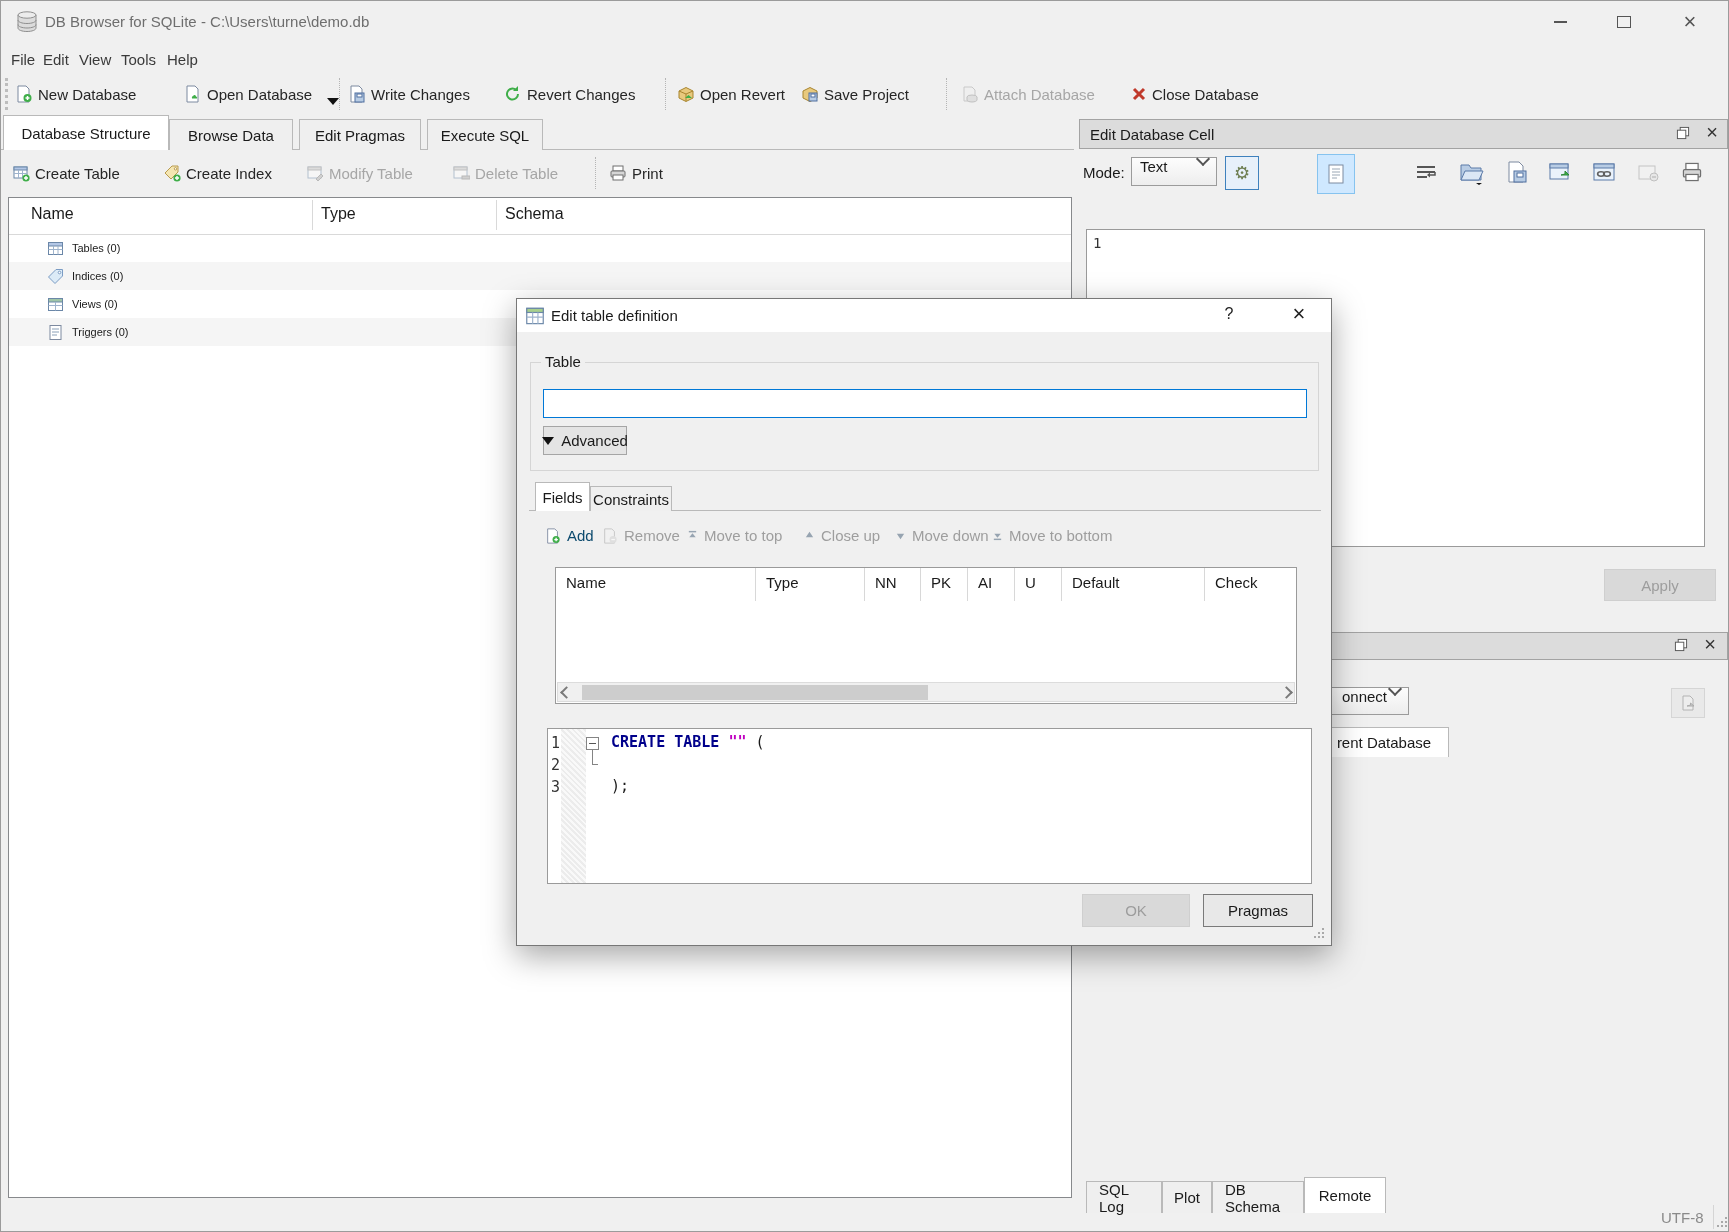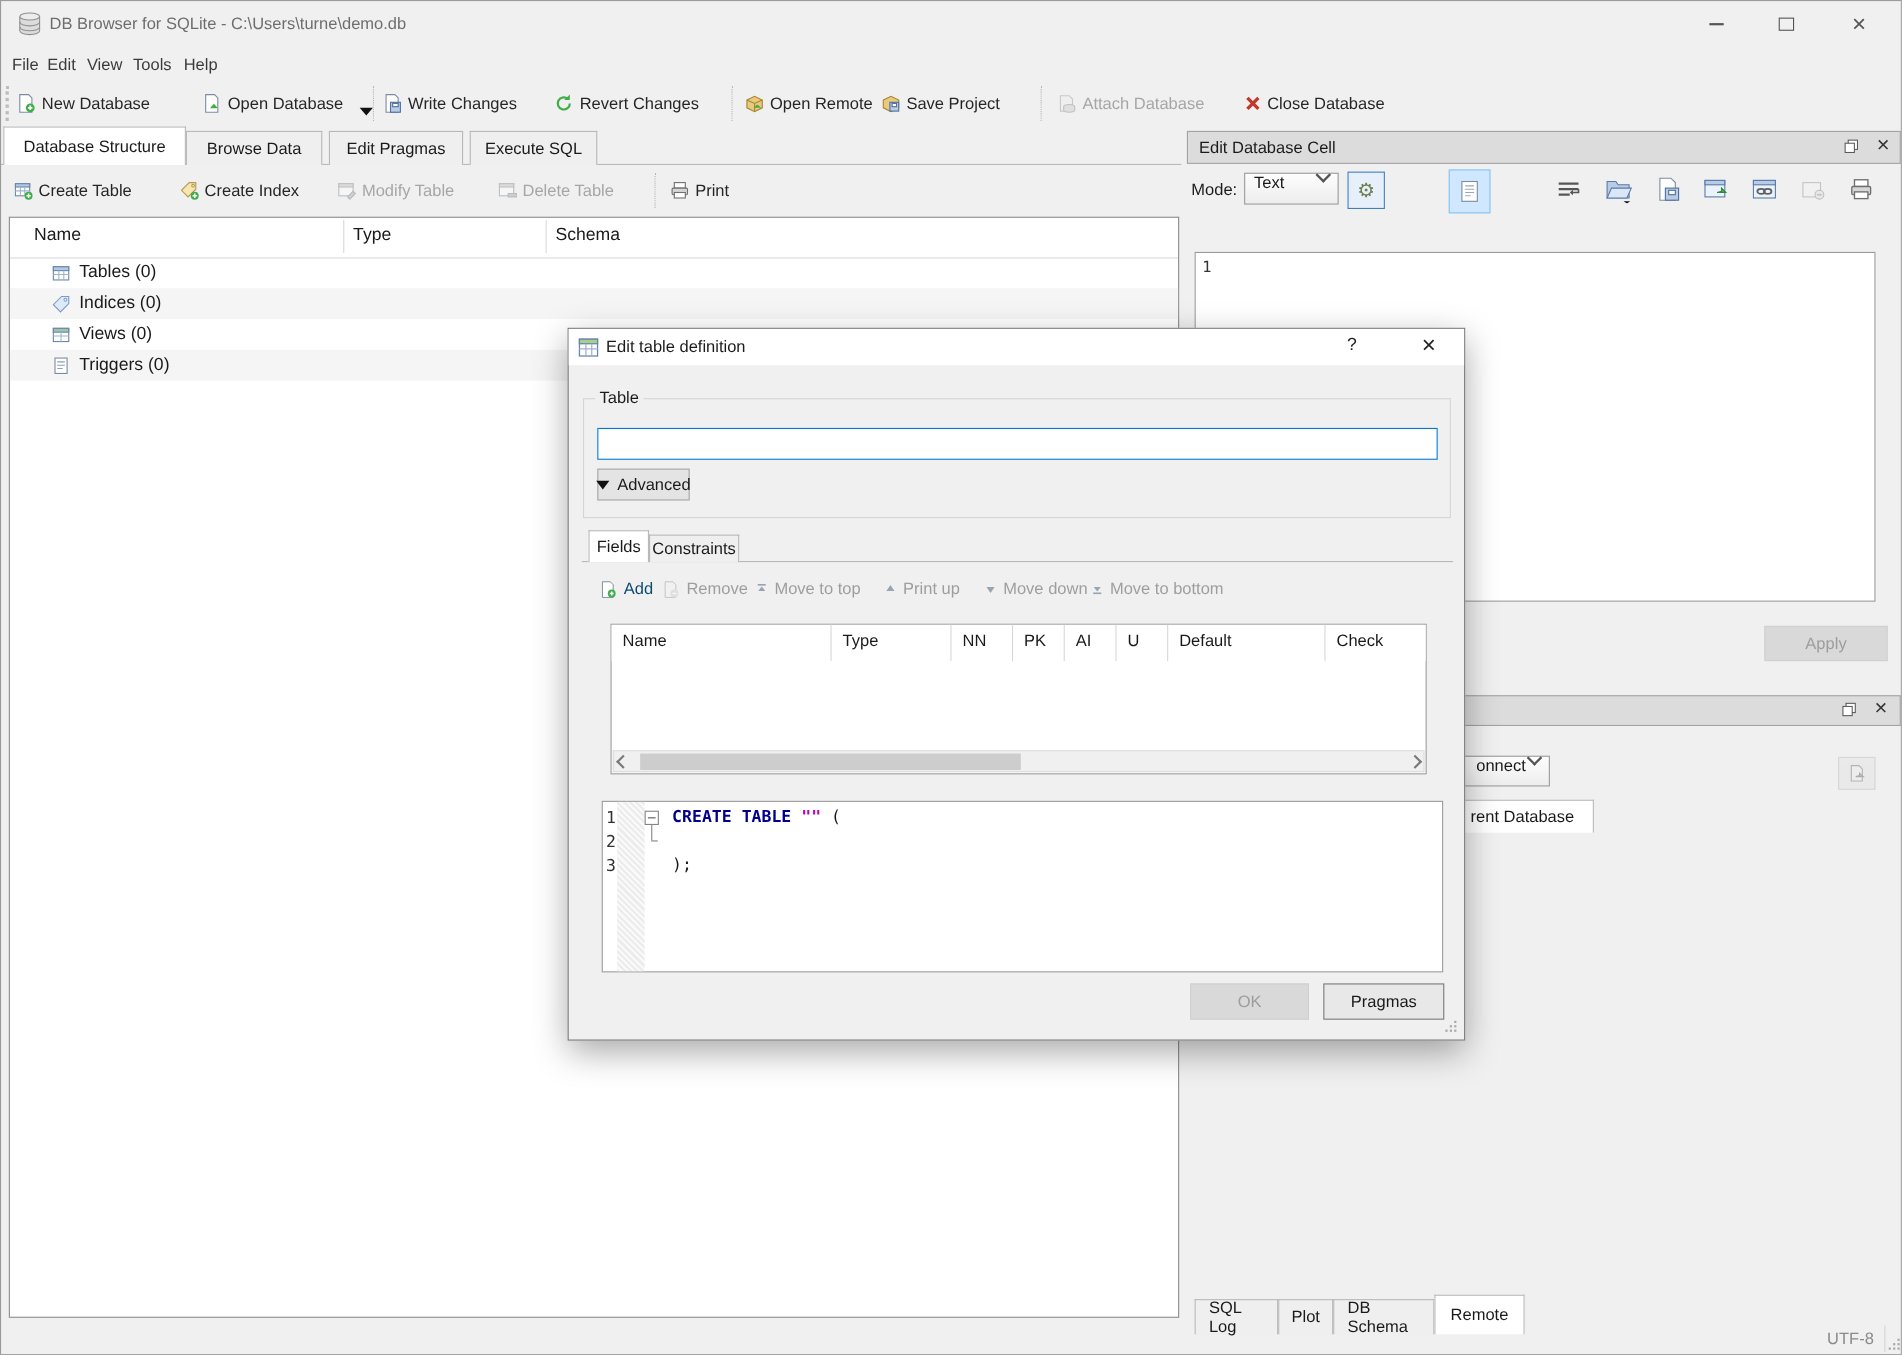--- a/index.html
+++ b/index.html
@@ -23,21 +23,21 @@
   .mtab.active{background:#fff;z-index:3;}
   .tabline{position:absolute;height:0;border-top:1px solid #b9b9b9;}
   
   .st{position:absolute;top:0;height:40px;display:flex;align-items:center;gap:5px;font-size:15px;color:#262626;white-space:nowrap;}
   .st.dis{color:#a6a6a6;}
   
   .treebox{position:absolute;left:7px;top:196px;width:1064px;height:1001px;background:#fff;border:1px solid #87898c;box-sizing:border-box;}
   .thead{position:absolute;left:0;top:0;width:100%;height:36px;border-bottom:1px solid #d9d9d9;font-size:16px;}
   .thcell{position:absolute;top:7px;}
   .thline{position:absolute;top:2px;width:0;height:30px;border-left:1px solid #d9d9d9;}
-  .trow{position:absolute;left:0;width:100%;height:28px;display:flex;align-items:center;font-size:16px;}
+  .trow{position:absolute;left:0;width:100%;height:28px;display:flex;align-items:center;font-size:11px;}
   .trow .ticon{margin-left:38px;margin-right:8px;width:17px;height:17px;flex:0 0 17px;}
   .stripe{background:#f5f5f5;}
   
   .dockbar{position:absolute;height:30px;background:#dcdcdc;border:1px solid #a3a3a3;box-sizing:border-box;font-size:15px;display:flex;align-items:center;padding-left:10px;}
   .dkbtn{position:absolute;width:22px;height:20px;display:flex;align-items:center;justify-content:center;color:#444;}
   .selectbox{position:absolute;box-sizing:border-box;background:linear-gradient(#fdfdfd,#ededed);border:1px solid #9b9b9b;font-size:15px;display:flex;align-items:flex-start;padding:0 8px;}
   .chev{width:8px;height:8px;border-right:2px solid #555;border-bottom:2px solid #555;transform:rotate(45deg);margin-left:auto;margin-top:-4px;}
   .whitebox{position:absolute;background:#fff;border:1px solid #9a9a9a;box-sizing:border-box;}
   .btn{box-sizing:border-box;display:flex;align-items:center;justify-content:center;font-size:15px;background:#e4e4e4;border:1px solid #a5a5a5;}
   .btn.disabled{background:#d9d9d9;border-color:#cfcfcf;color:#9d9d9d;}
@@ -138,21 +138,21 @@
         </svg>
       <span>Revert Changes</span>
     </div>
     <div class="tsep" style="left:664px"></div>
     <div class="tb" style="left:676px">
       <svg width="18" height="18" viewBox="0 0 18 18">
           <path d="M2 6l7-3.5L16 6v7l-7 3.5L2 13z" fill="#e8c97d" stroke="#a8852f"></path>
           <path d="M2 6l7 3 7-3M9 9v7" fill="none" stroke="#a8852f"></path>
           <path d="M8 13h7l-3.5-3z" fill="#3fae49"></path>
         </svg>
-      <span>Open Remote</span>
+      <span>Open Revert</span>
     </div>
     <div class="tb" style="left:800px">
       <svg width="18" height="18" viewBox="0 0 18 18">
           <path d="M2 6l7-3.5L16 6v7l-7 3.5L2 13z" fill="#e8c97d" stroke="#a8852f"></path>
           <rect x="8" y="8" width="8" height="8" fill="#b8cce4" stroke="#4f6f9f"></rect>
           <rect x="10" y="9" width="4" height="3" fill="#fff" stroke="#4f6f9f"></rect>
         </svg>
       <span>Save Project</span>
     </div>
     <div class="tsep" style="left:945px"></div>
@@ -458,21 +458,21 @@
       <svg width="11" height="11" viewBox="0 0 12 12">
           <rect x="2" y="1" width="8" height="1.6" fill="#97a4b1"></rect>
           <path d="M6 3.5L2.5 8h7z" fill="#97a4b1"></path>
         </svg>
       <span>Move to top</span>
     </div>
     <div class="fact dis" style="left:287px;top:228px">
       <svg width="11" height="11" viewBox="0 0 12 12">
           <path d="M6 2L2 8h8z" fill="#97a4b1"></path>
         </svg>
-      <span>Print up</span>
+      <span>Close up</span>
     </div>
     <div class="fact dis" style="left:378px;top:228px">
       <svg width="11" height="11" viewBox="0 0 12 12">
           <path d="M6 10L2 4h8z" fill="#97a4b1"></path>
         </svg>
       <span>Move down</span>
     </div>
     <div class="fact dis" style="left:475px;top:228px">
       <svg width="11" height="11" viewBox="0 0 12 12">
           <rect x="2" y="9.4" width="8" height="1.6" fill="#97a4b1"></rect>

